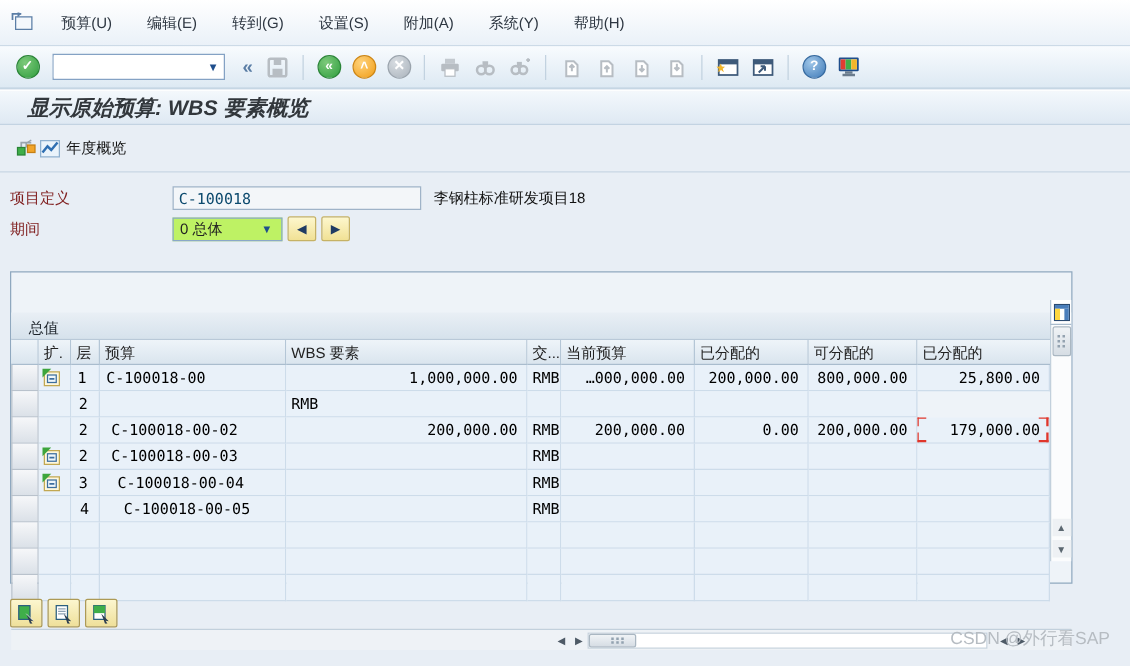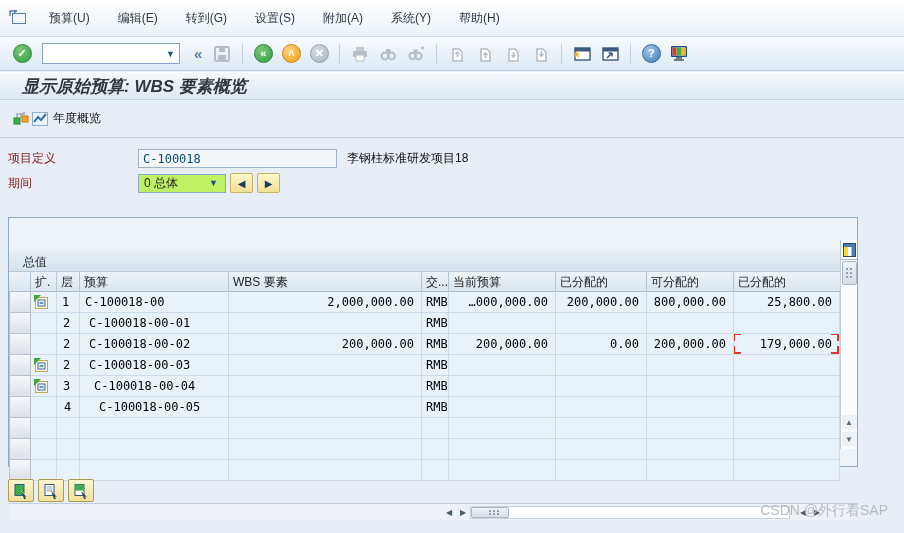--- a/index.html
+++ b/index.html
@@ -326,33 +326,32 @@
       <div class="cell expcell">
         <svg width="17" height="17" viewBox="0 0 17 17">
           <rect x="2.5" y="3.5" width="12" height="11" fill="#fdf7dd" stroke="#c2a852"></rect>
           <rect x="5" y="6" width="7" height="6" fill="#eef6fb" stroke="#3c6e9f"></rect>
           <path d="M6.5 9 h4" stroke="#3c6e9f" stroke-width="1.4"></path>
           <path d="M1 1 L8 1 L1 8 Z" fill="#3da53d"></path>
         </svg>
         </div>
       <div class="cell" style="padding-left:5px;">1</div>
       <div class="cell" style="padding-left:5px;">C-100018-00</div>
-      <div class="cell num">2,000,000.00</div>
+      <div class="cell num">1,000,000.00</div>
       <div class="cell">RMB</div>
       <div class="cell num">…000,000.00</div>
       <div class="cell num">200,000.00</div>
       <div class="cell num">800,000.00</div>
       <div class="cell num">25,800.00</div>
     </div>
 
     <div class="row">
       <div class="selcell"></div>
       <div class="cell expcell"></div>
       <div class="cell" style="padding-left:6px;">2</div>
-      <div class="cell" style="padding-left:9px;">C-100018-00-01</div>
       <div class="cell num"></div>
       <div class="cell">RMB</div>
       <div class="cell num"></div>
       <div class="cell num"></div>
       <div class="cell num"></div>
       <div class="cell num"></div>
     </div>
 
     <div class="row">
       <div class="selcell"></div>

